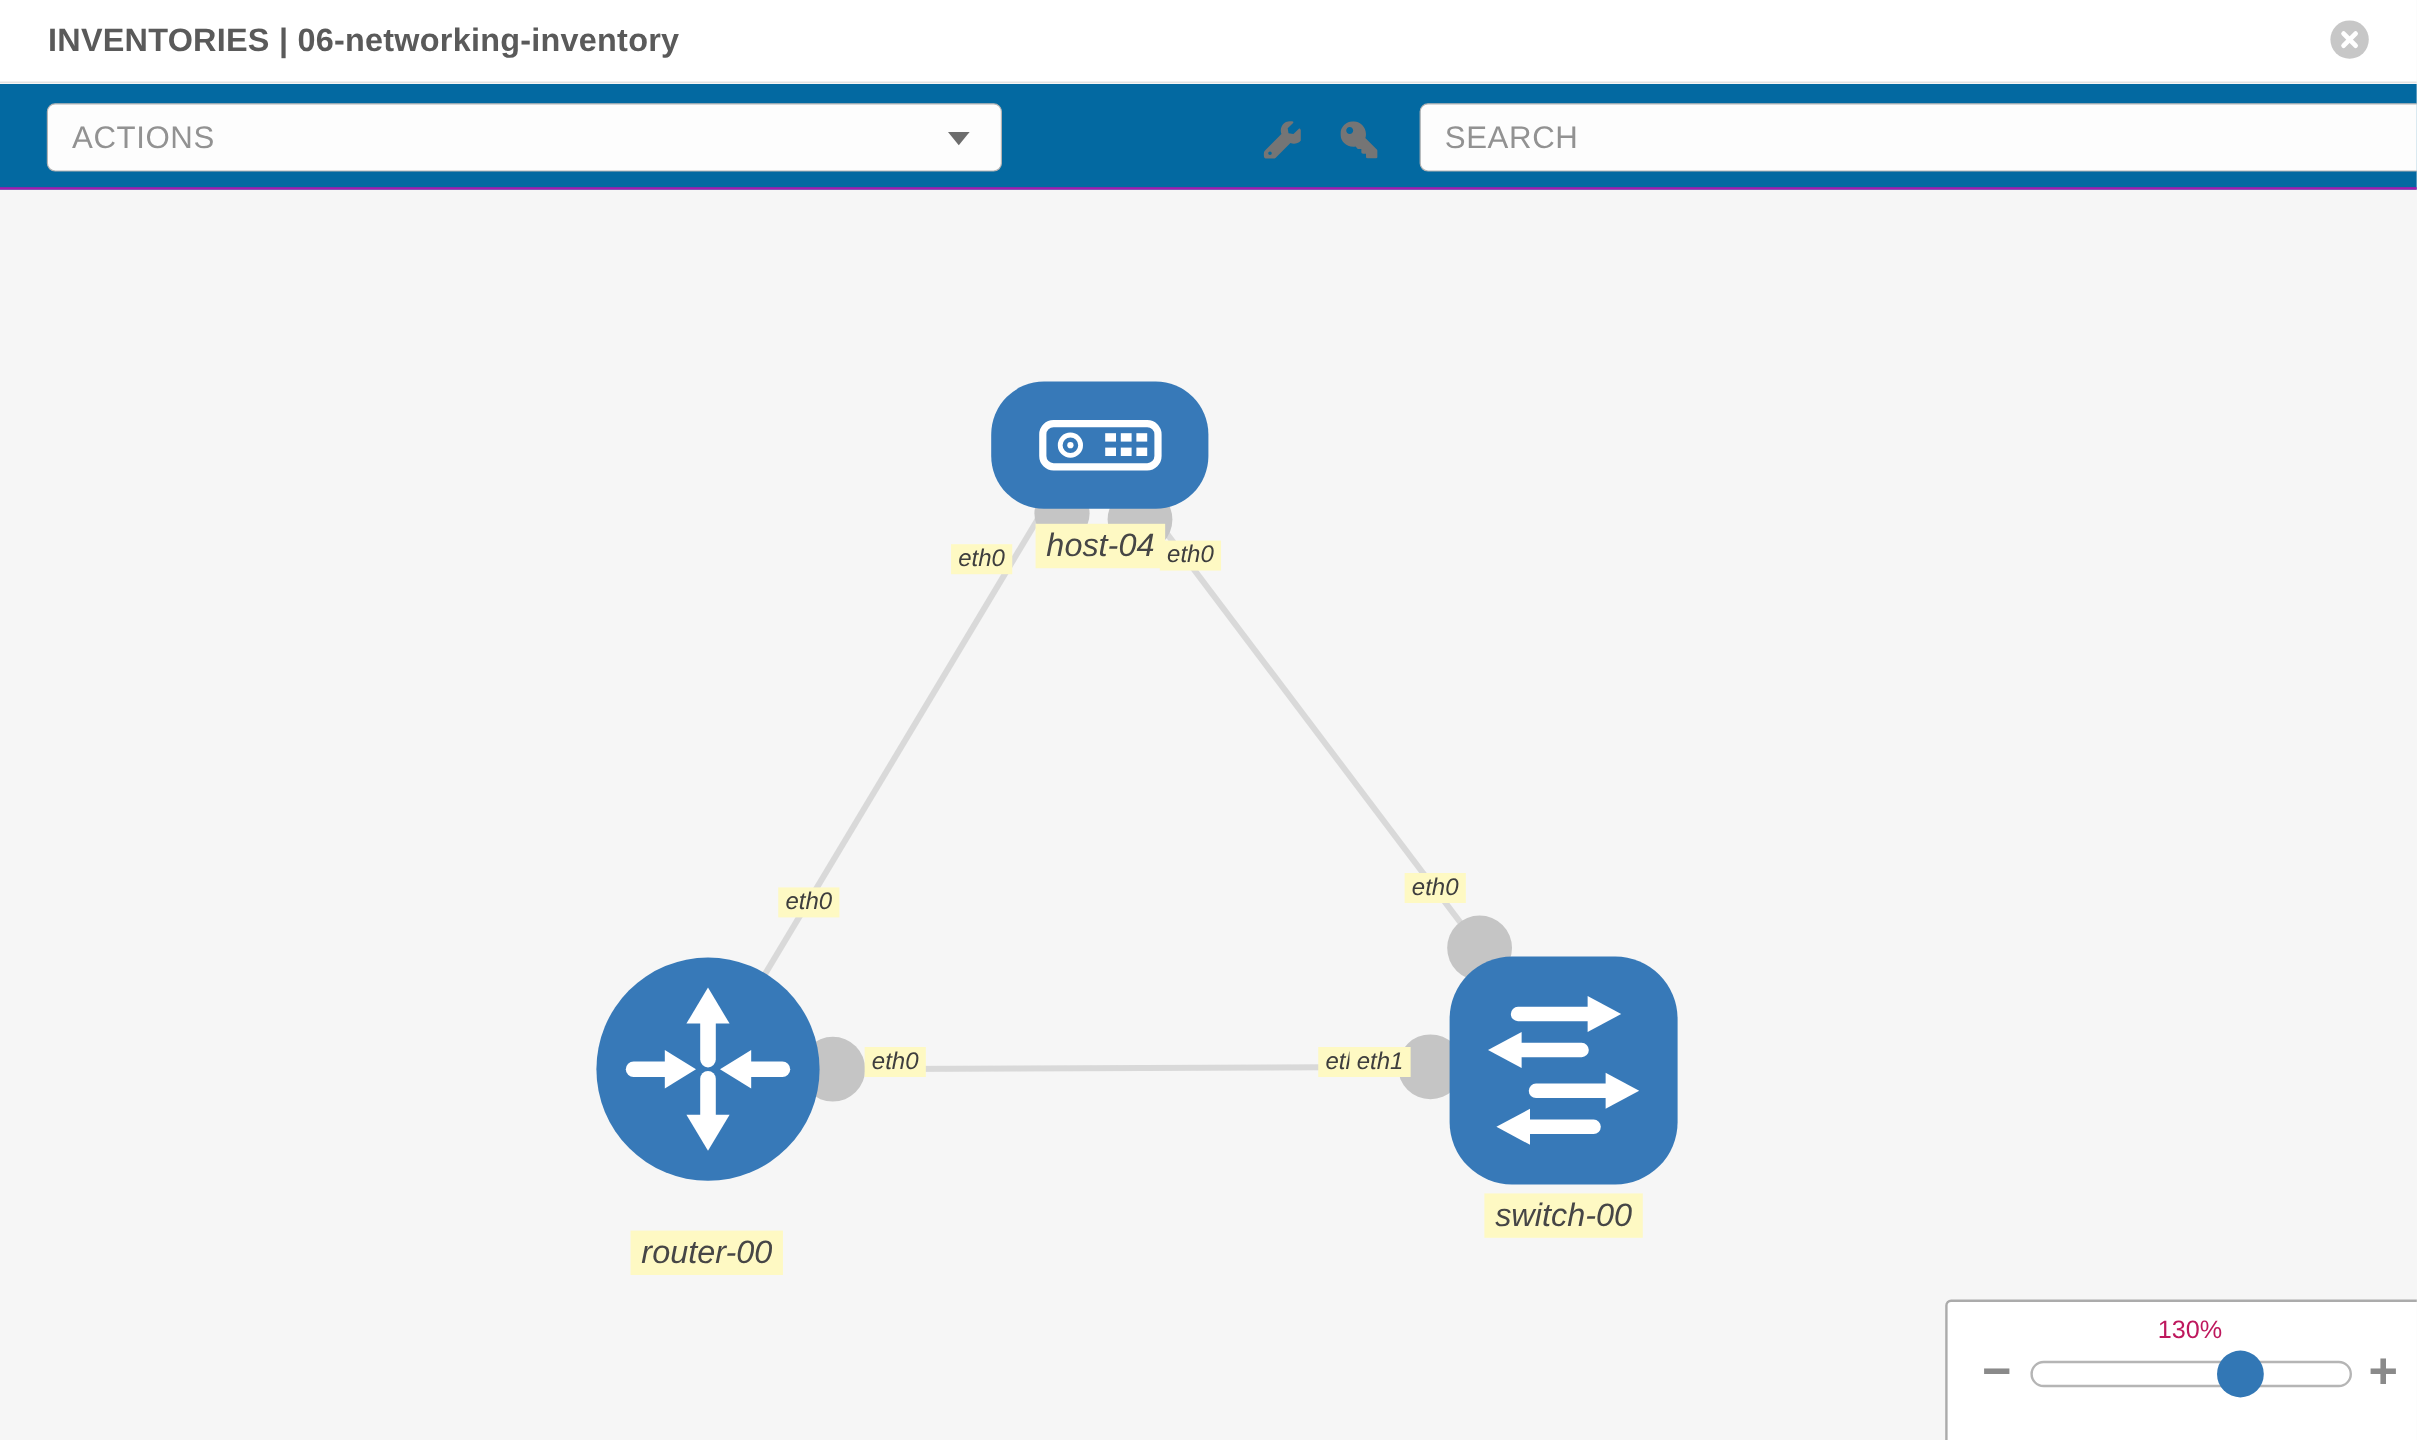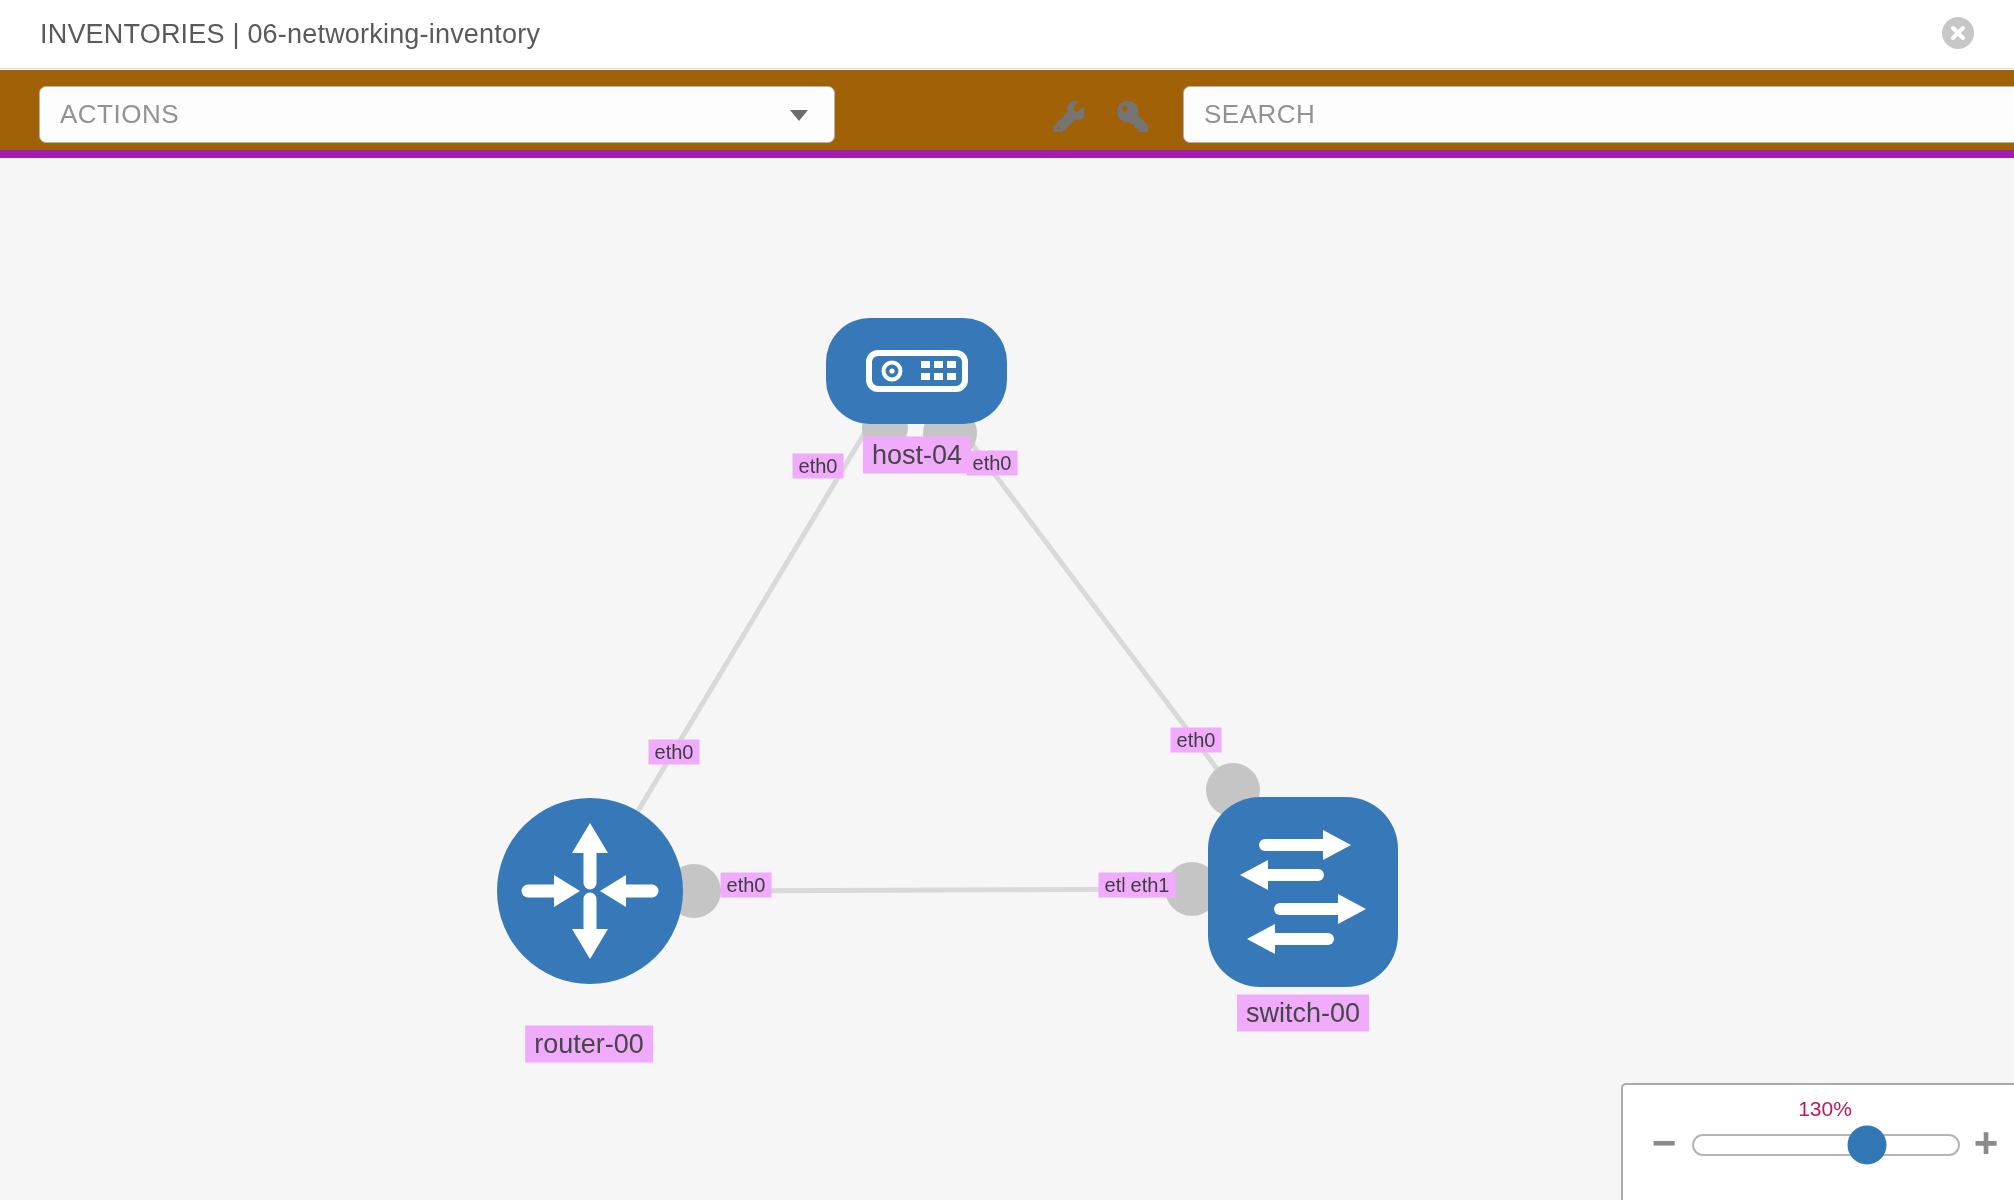--- a/index.html
+++ b/index.html
@@ -5,48 +5,48 @@
   * { margin:0; padding:0; box-sizing:border-box; }
   html,body { width:2014px; height:1200px; overflow:hidden; background:#f6f6f6;
               font-family:"Liberation Sans", sans-serif; }
   .stage { position:relative; width:2014px; height:1200px; }
 
   
   .header { position:absolute; left:0; top:0; width:2014px; height:69px;
             background:#ffffff; border-bottom:1px solid #dcdcdc; z-index:30; }
   .title { position:absolute; left:40px; top:50%; transform:translateY(-50%);
            font-size:27px; font-weight:bold; color:#5a5a5a; letter-spacing:.2px; white-space:nowrap; }
-  .title span { font-weight:normal; }
+  .title span { font-weight:bold; }
   .close-btn { position:absolute; right:40px; top:17px; width:32px; height:32px;
                border-radius:50%; background:#c7c7c7; cursor:pointer;
                display:flex; align-items:center; justify-content:center; }
 
   
   .toolbar { position:absolute; left:0; top:70px; width:2014px; height:88px;
-             background:#a16207; border-bottom:8px solid #a21caf; z-index:29; }
+             background:#0369a1; border-bottom:2px solid #a21caf; z-index:29; }
   .select-box { position:absolute; top:16px; height:57px; background:#fdfdfd;
                 border:1px solid #b3b3b3; border-radius:7px; display:flex;
                 align-items:center; cursor:pointer; }
   .select-box .lbl { margin-left:20px; font-size:26px; color:#929292; letter-spacing:.5px; }
   .caret { position:absolute; right:26px; top:50%; margin-top:-5px;
            width:0; height:0; border-left:9px solid transparent;
            border-right:9px solid transparent; border-top:11px solid #6d6d6d; }
   .actions-box { left:39px;  width:796px; }
   .search-box  { left:1183px; width:948px; }
   .tool-icon-btn { position:absolute; top:28px; width:40px; height:36px;
                    display:flex; align-items:center; justify-content:center; cursor:pointer; }
   .wrench-btn { left:1048px; }
   .key-btn    { left:1112px; }
 
   
   .canvas { position:absolute; left:0; top:160px; width:2014px; height:1040px; }
   svg.topo { position:absolute; left:0; top:-160px; width:2014px; height:1200px; }
 
   .node-label, .iface-label { position:absolute; transform:translate(-50%,-50%);
-        background:#f0abfc; white-space:nowrap; z-index:10; }
+        background:#fef9c3; white-space:nowrap; z-index:10;font-style:italic; }
   .node-label { font-size:27px; color:#464646; padding:3px 9px; }
   .iface-label { font-size:20px; color:#3e3e3e; padding:1px 6px; }
 
   
   .zoom-panel { position:absolute; left:1621px; top:1083px; width:420px; height:150px;
                 background:#ffffff; border:2px solid #ababab; border-radius:5px; z-index:40; }
   .center-abs { position:absolute; transform:translate(-50%,-50%); }
   .zoom-level { left:202px; top:24px; font-size:21px; color:#be185d; }
   .zoom-minus, .zoom-plus { top:58px; font-size:42px; font-weight:bold; color:#8a8a8a;
                             line-height:1; cursor:pointer; user-select:none; }

